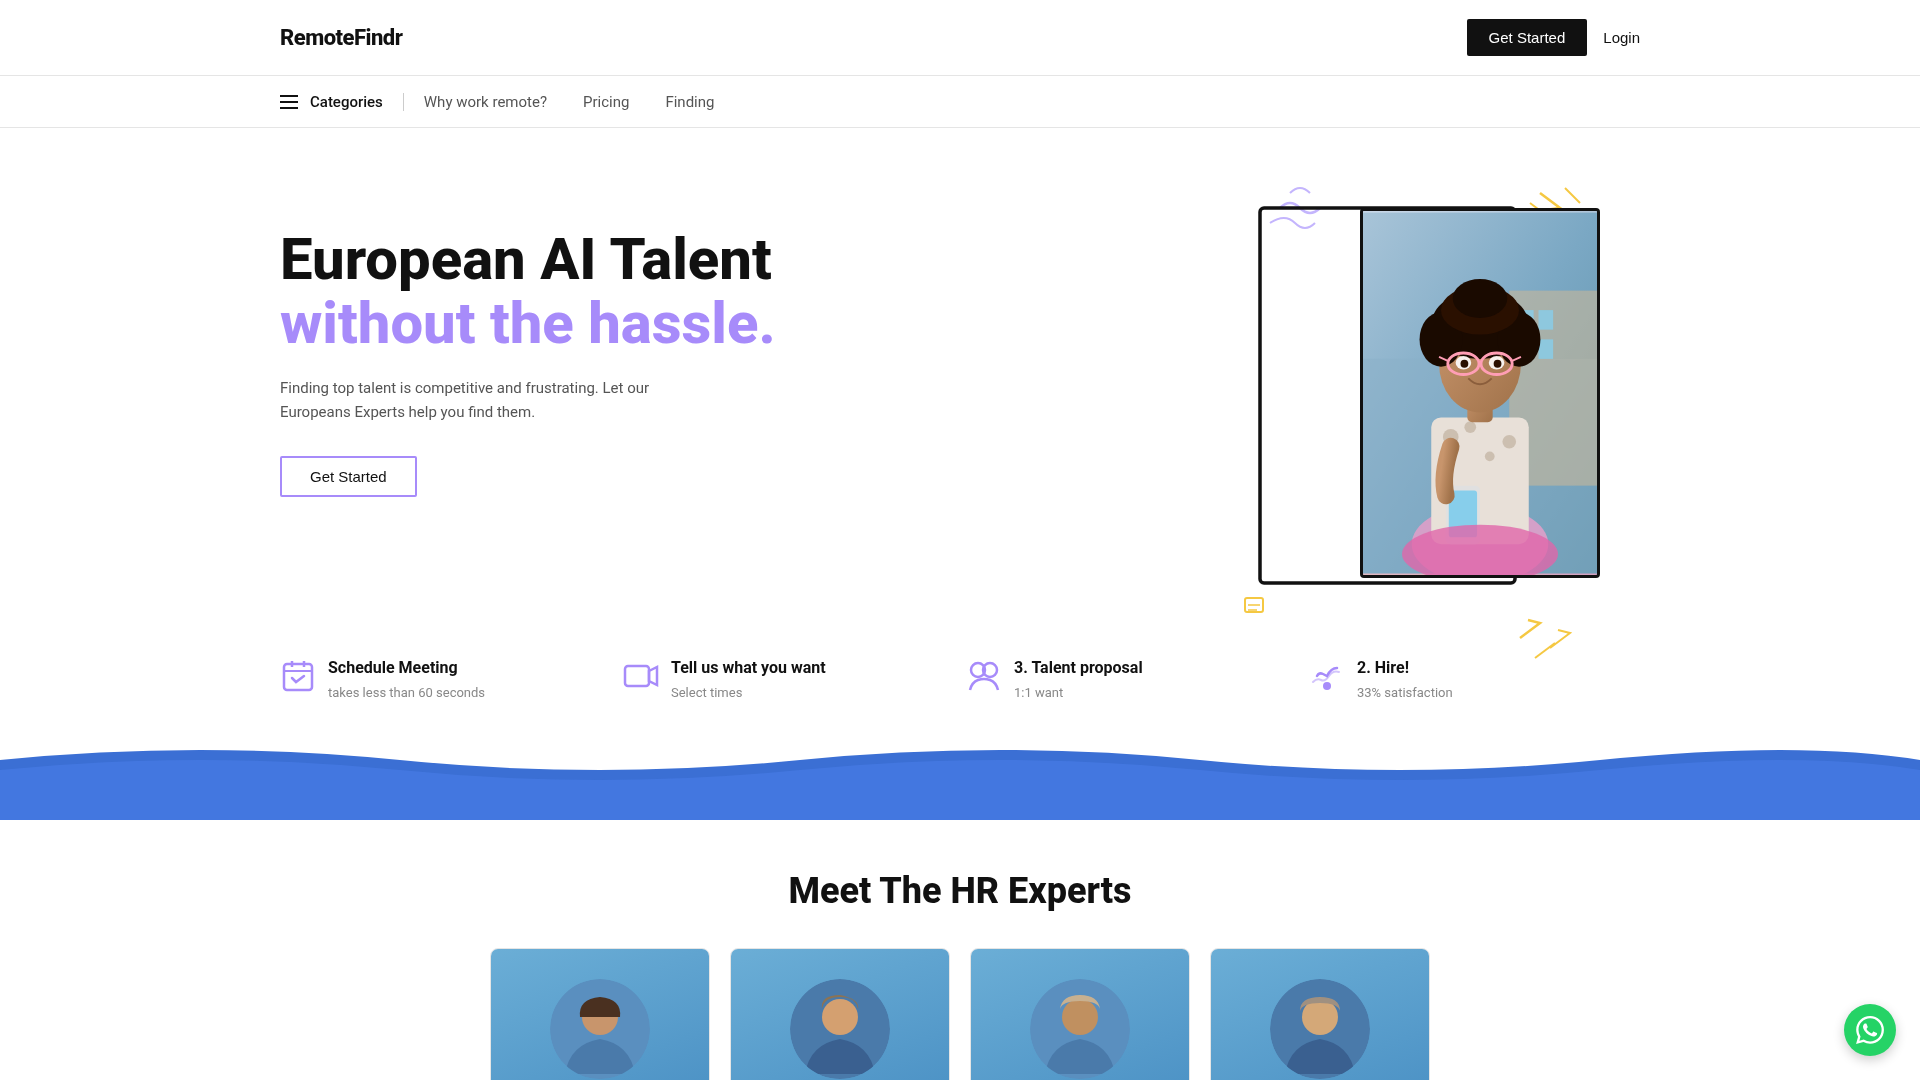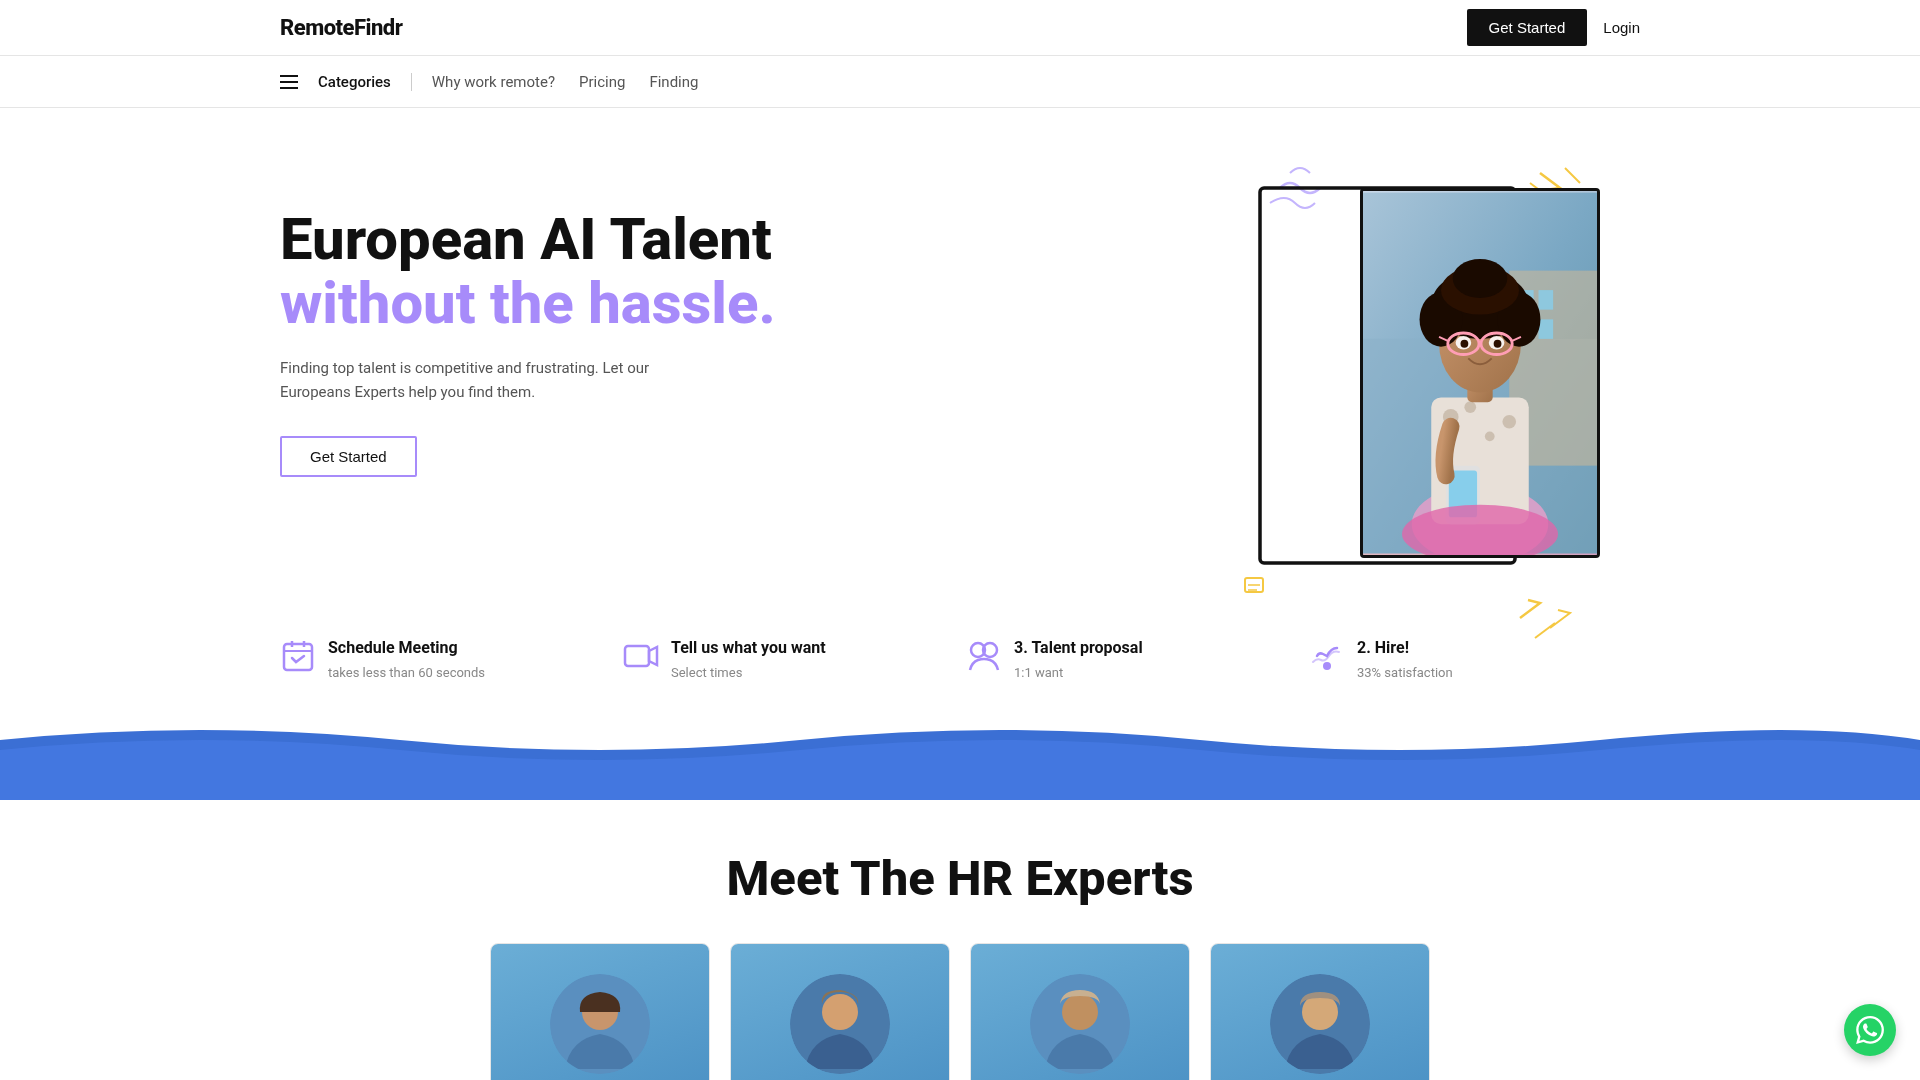--- a/index.html
+++ b/index.html
@@ -4,21 +4,21 @@
   <style>
     * { margin: 0; padding: 0; box-sizing: border-box; }
     body { font-family: -apple-system, BlinkMacSystemFont, 'Segoe UI', Roboto, sans-serif; background: #fff; color: #111; overflow-x: hidden; }
 
     
     .header {
       display: flex;
       align-items: center;
       justify-content: space-between;
       padding: 0 280px;
-      height: 56px;
+      height: 76px;
       border-bottom: 1px solid #e5e5e5;
     }
     .logo {
       font-size: 22px;
       font-weight: 800;
       color: #111;
       letter-spacing: -0.5px;
     }
     .header-actions {
       display: flex;
@@ -49,21 +49,21 @@
       display: flex;
       align-items: center;
       padding: 0 280px;
       height: 52px;
       border-bottom: 1px solid #e5e5e5;
       gap: 0;
     }
     .nav-categories {
       display: flex;
       align-items: center;
-      gap: 20px;
+      gap: 12px;
       font-size: 15px;
       font-weight: 500;
       cursor: pointer;
       padding-right: 20px;
       border-right: 1px solid #ccc;
       margin-right: 20px;
     }
     .hamburger-icon {
       display: flex;
       flex-direction: column;
@@ -71,21 +71,21 @@
     }
     .hamburger-icon span {
       display: block;
       width: 18px;
       height: 2px;
       background: #111;
     }
     .nav-links {
       display: flex;
       align-items: center;
-      gap: 24px;
+      gap: 36px;
       list-style: none;
     }
     .nav-links a {
       text-decoration: none;
       color: #555;
       font-size: 15px;
     }
 
     
     .hero {
@@ -210,21 +210,21 @@
       margin-top: 10px;
     }
 
     
     .hr-section {
       padding: 50px 200px 20px;
       background: #fff;
     }
     .hr-title {
       text-align: center;
-      font-size: 49px;
+      font-size: 36px;
       font-weight: 800;
       color: #111;
       margin-bottom: 36px;
     }
     .experts-grid {
       display: flex;
       gap: 20px;
       justify-content: center;
     }
     .expert-card {

